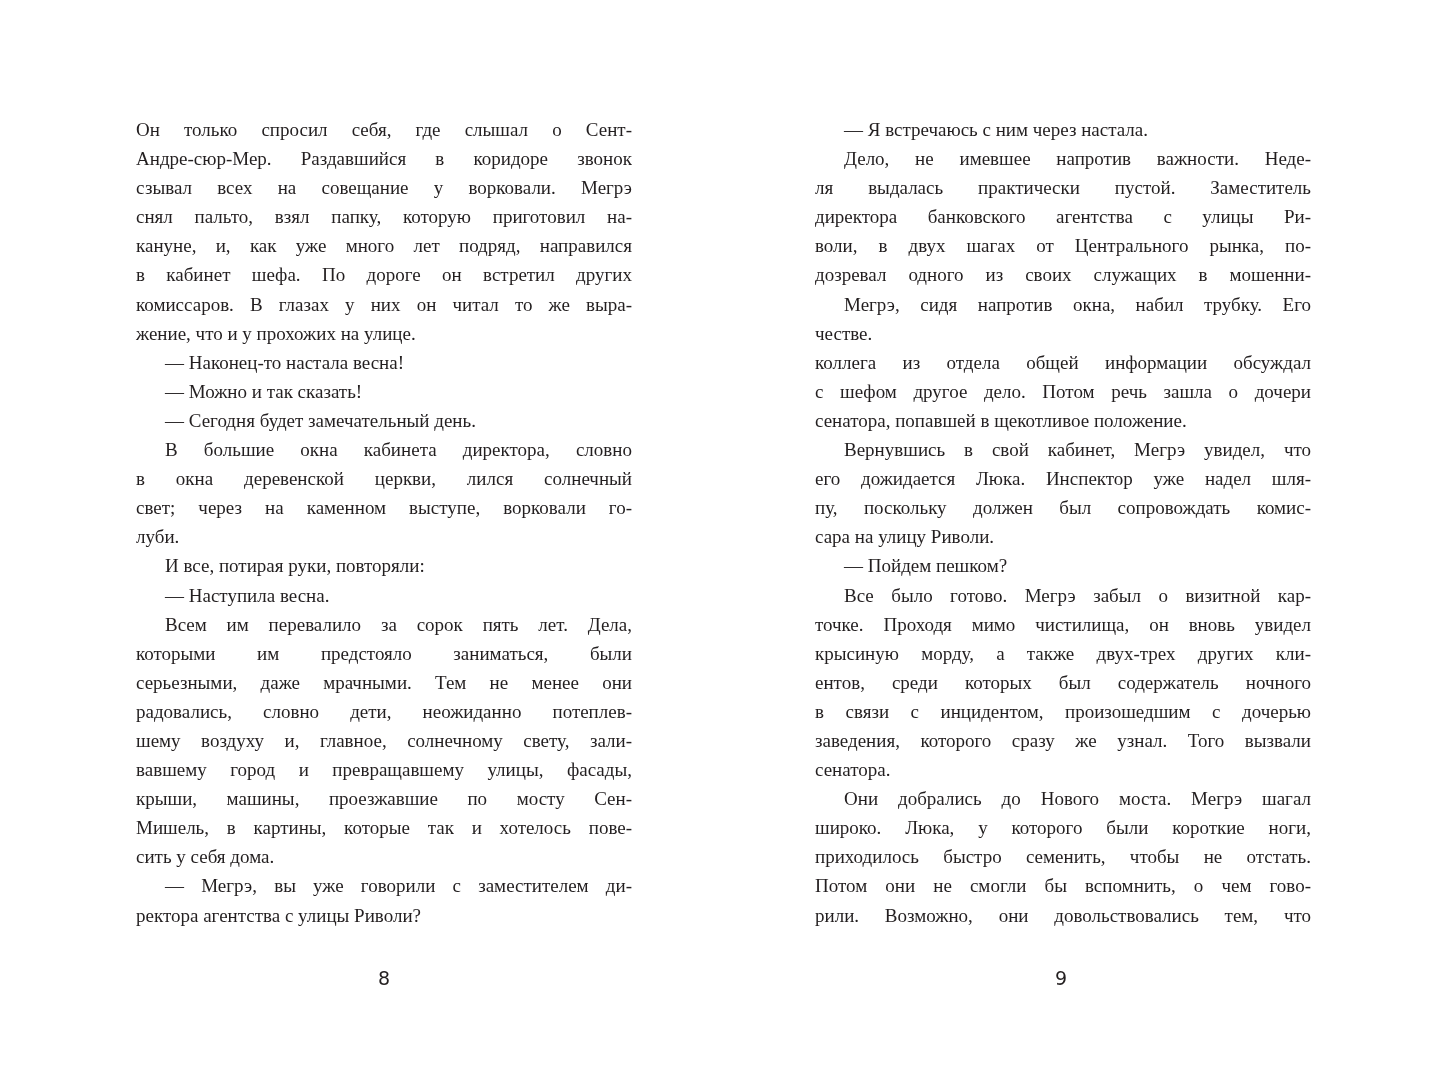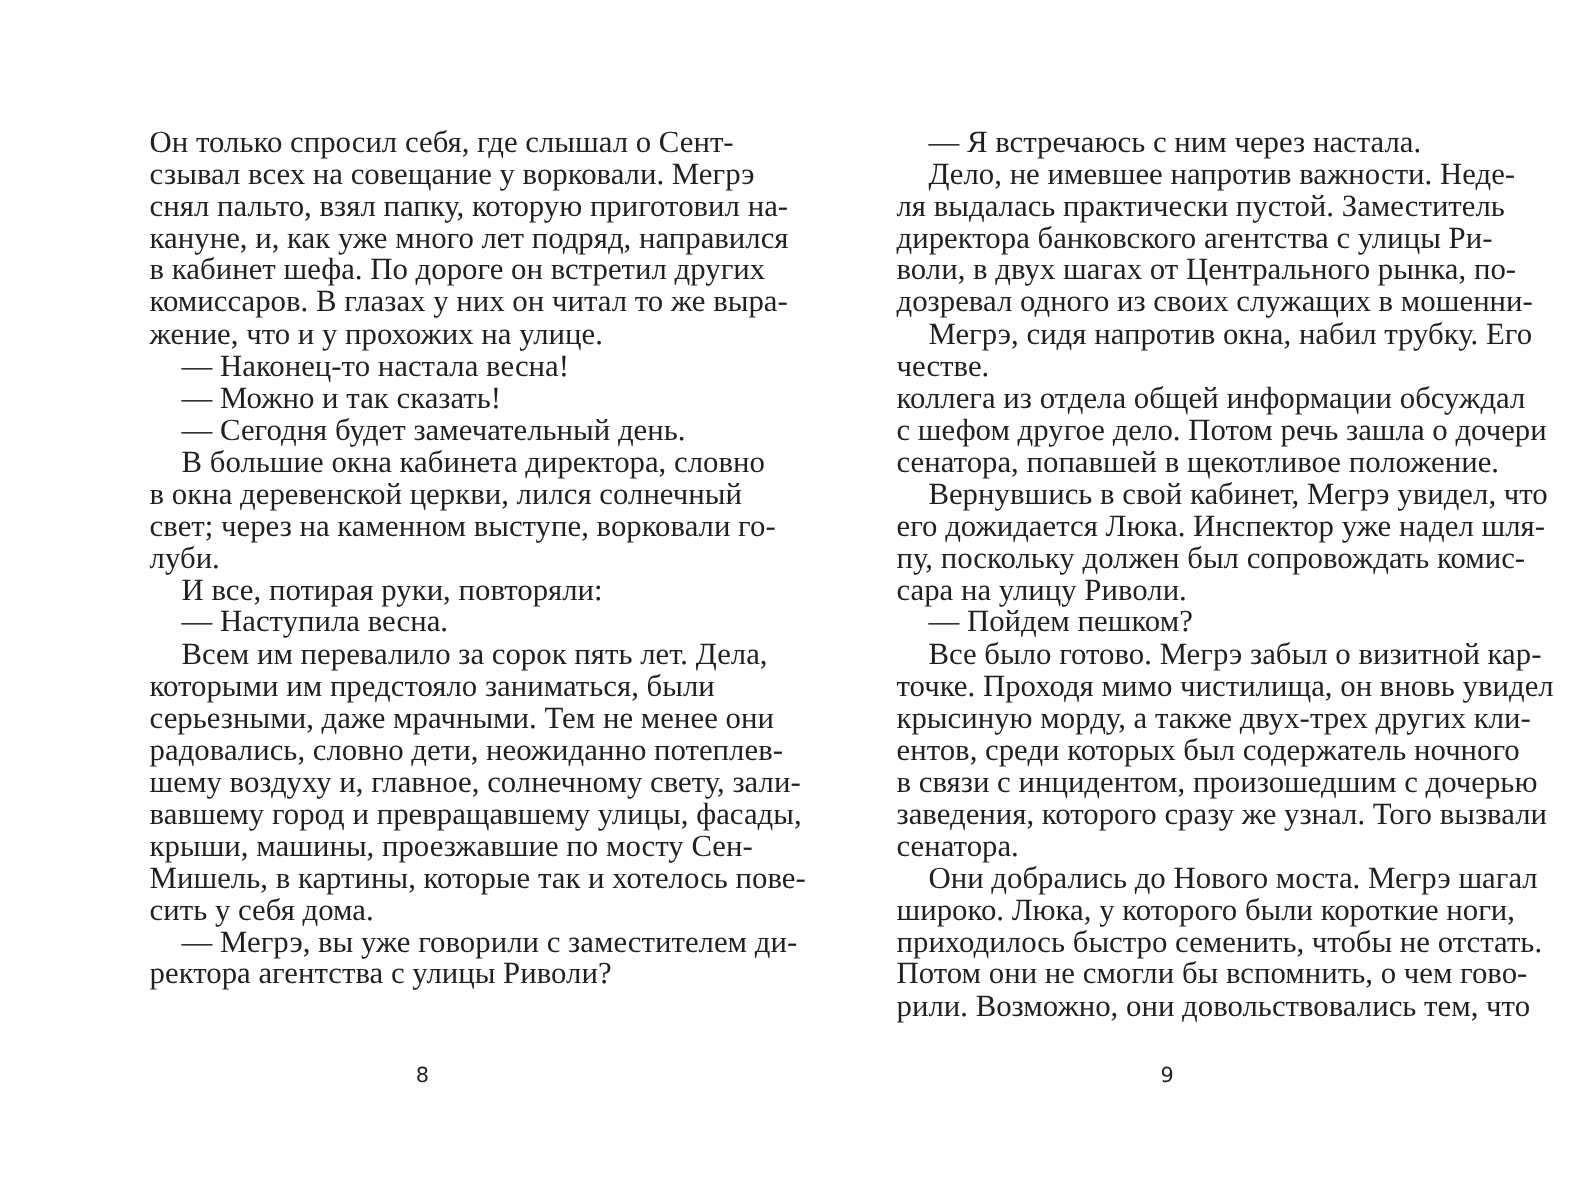--- a/index.html
+++ b/index.html
@@ -12,21 +12,21 @@
       height: 1081px;
       position: relative;
       overflow: hidden;
       color: #231f20;
     }
     .page {
       position: absolute;
       top: 115px;
       width: 496px;
       font-family: "Liberation Serif", "DejaVu Serif", serif;
-      font-size: 28px;
+      font-size: 19px;
       line-height: 29.1px;
     }
     .page-left { left: 136px; }
     .page-right { left: 815px; }
     .line {
       display: block;
       white-space: nowrap;
       text-align: justify;
       text-align-last: justify;
       height: 29.1px;
@@ -47,20 +47,21 @@
       text-align: center;
     }
     .pn-left { left: 364px; }
     .pn-right { left: 1041px; }
   </style>
 </head>
 <body>
 
 <div class="page page-left" id="left-page">
     <span class="line">Он только спросил себя, где слышал о Сент-</span>
+    <span class="line">Андре-сюр-Мер. Раздавшийся в коридоре звонок</span>
     <span class="line">сзывал всех на совещание у ворковали. Мегрэ</span>
     <span class="line">снял пальто, взял папку, которую приготовил на-</span>
     <span class="line">кануне, и, как уже много лет подряд, направился</span>
     <span class="line">в кабинет шефа. По дороге он встретил других</span>
     <span class="line">комиссаров. В глазах у них он читал то же выра-</span>
     <span class="line last">жение, что и у прохожих на улице.</span>
     <span class="line indent last">— Наконец-то настала весна!</span>
     <span class="line indent last">— Можно и так сказать!</span>
     <span class="line indent last">— Сегодня будет замечательный день.</span>
     <span class="line indent">В большие окна кабинета директора, словно</span>

